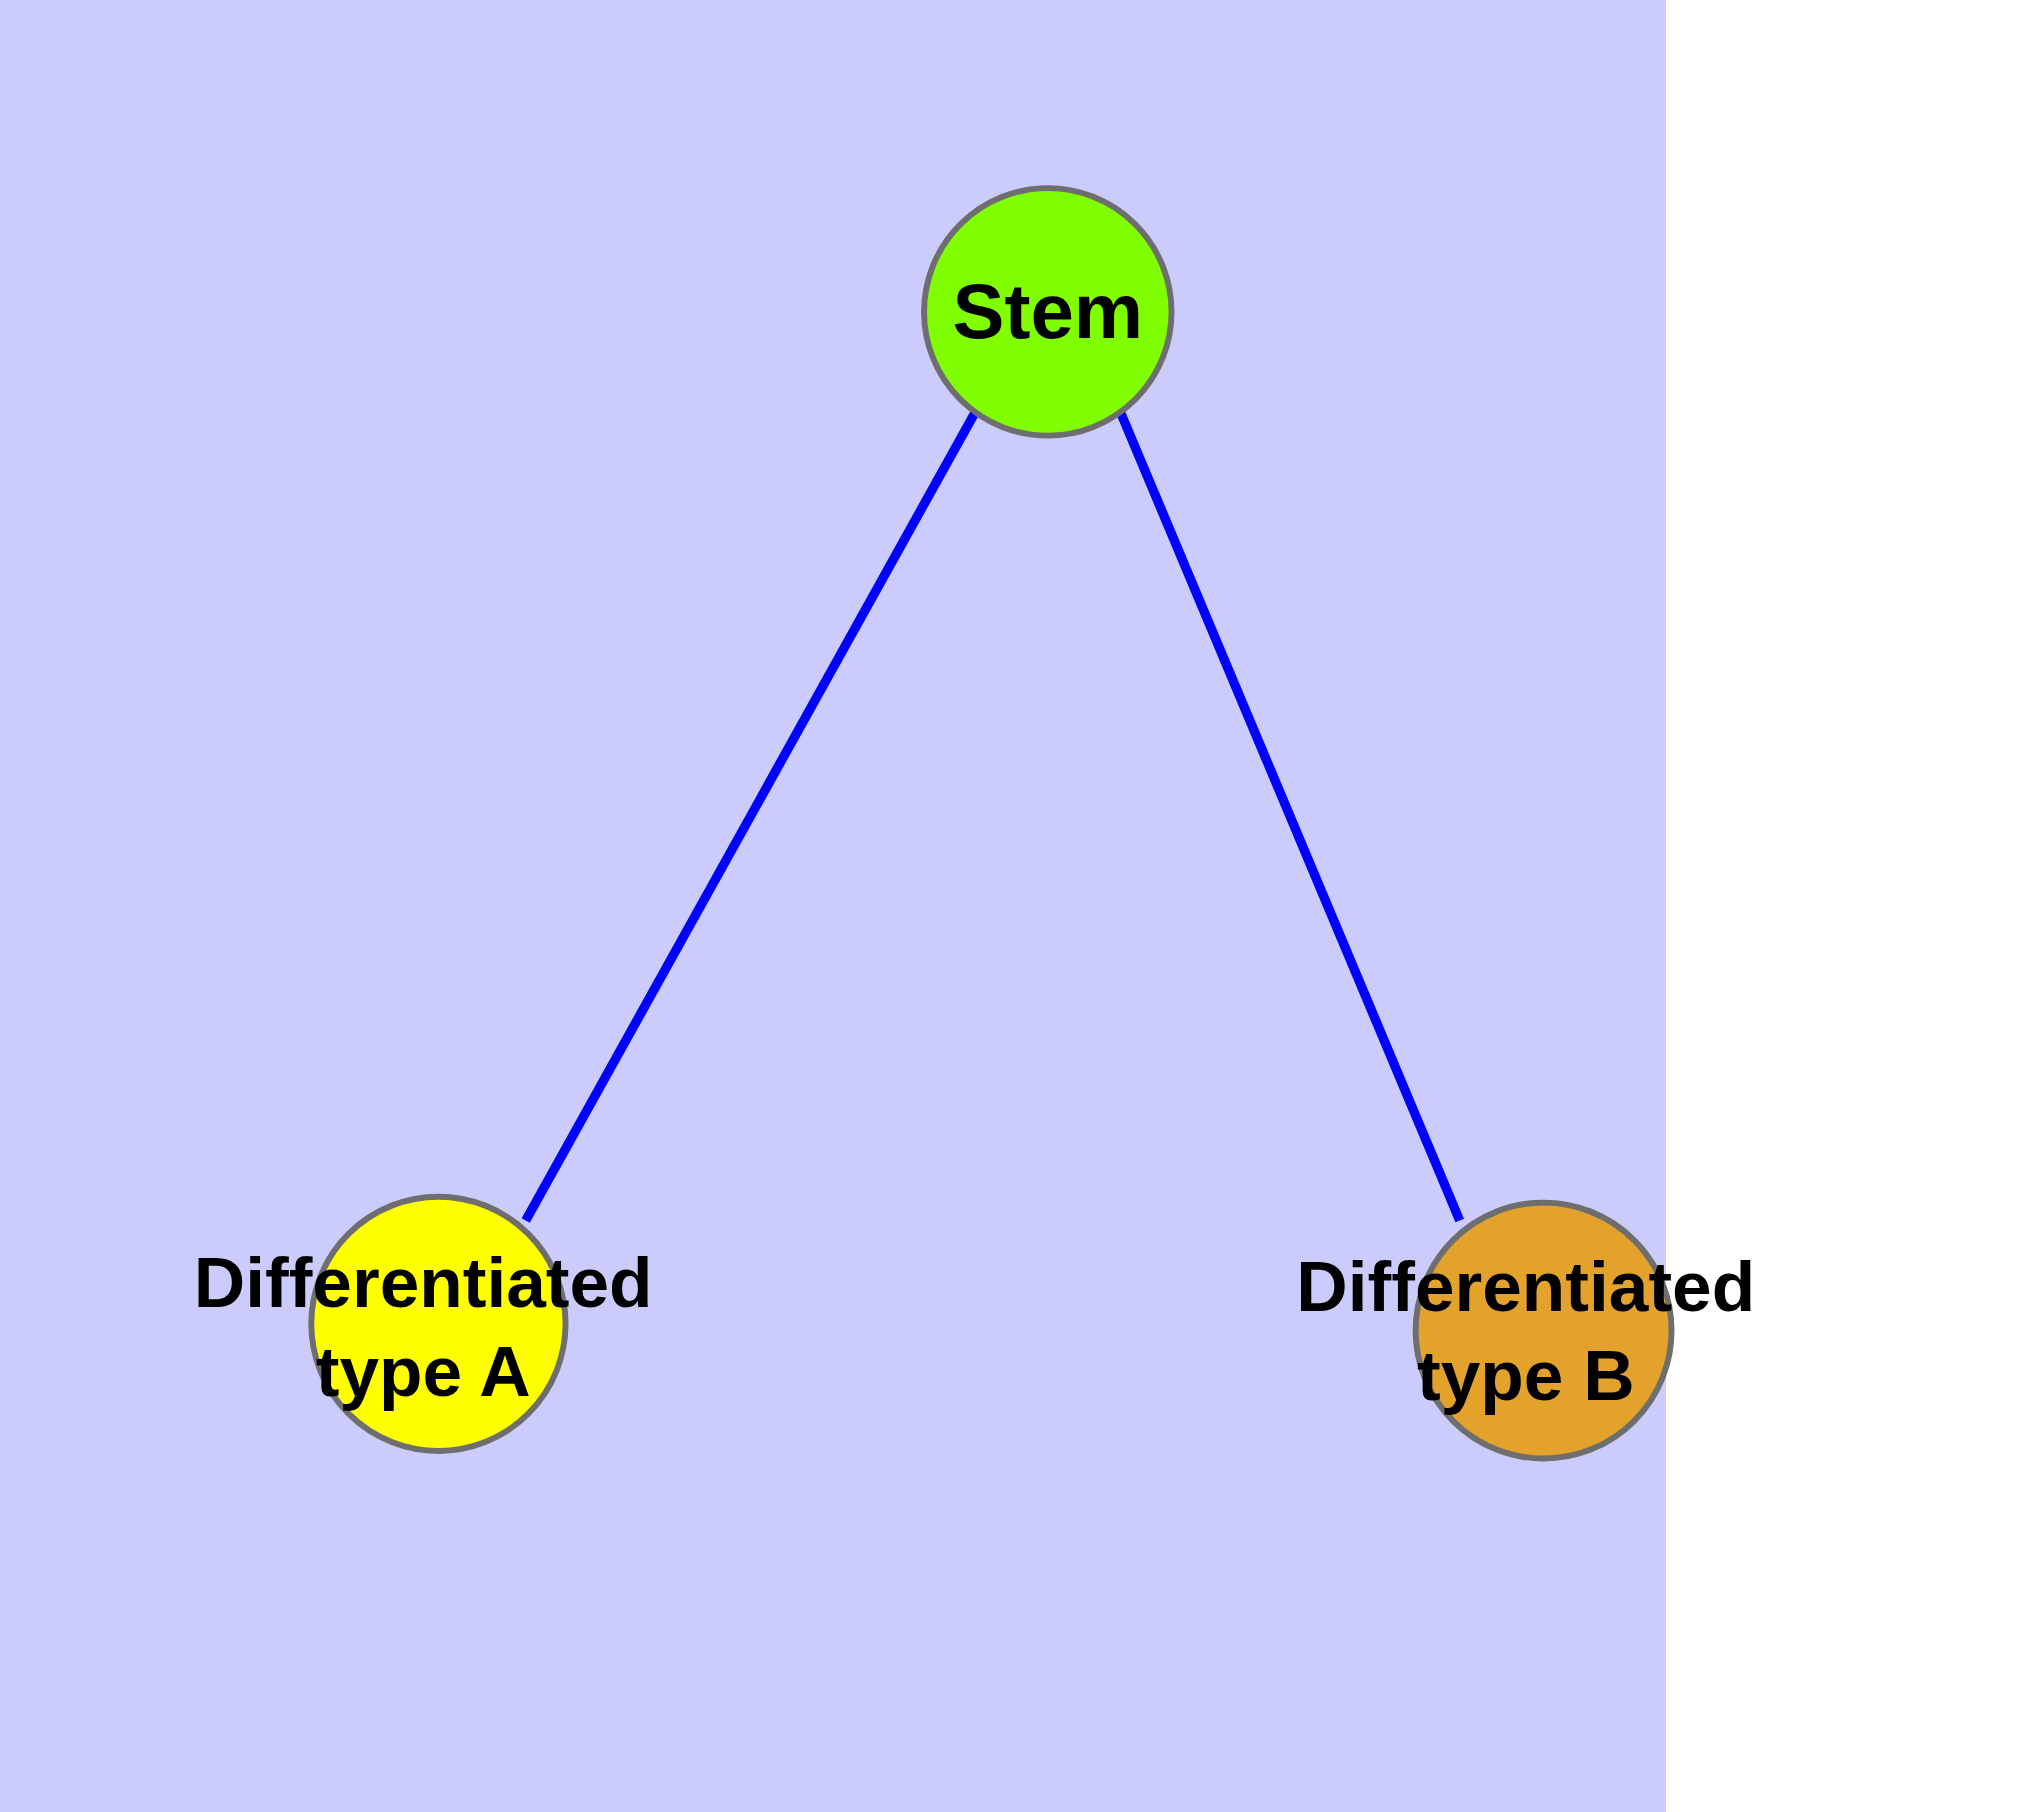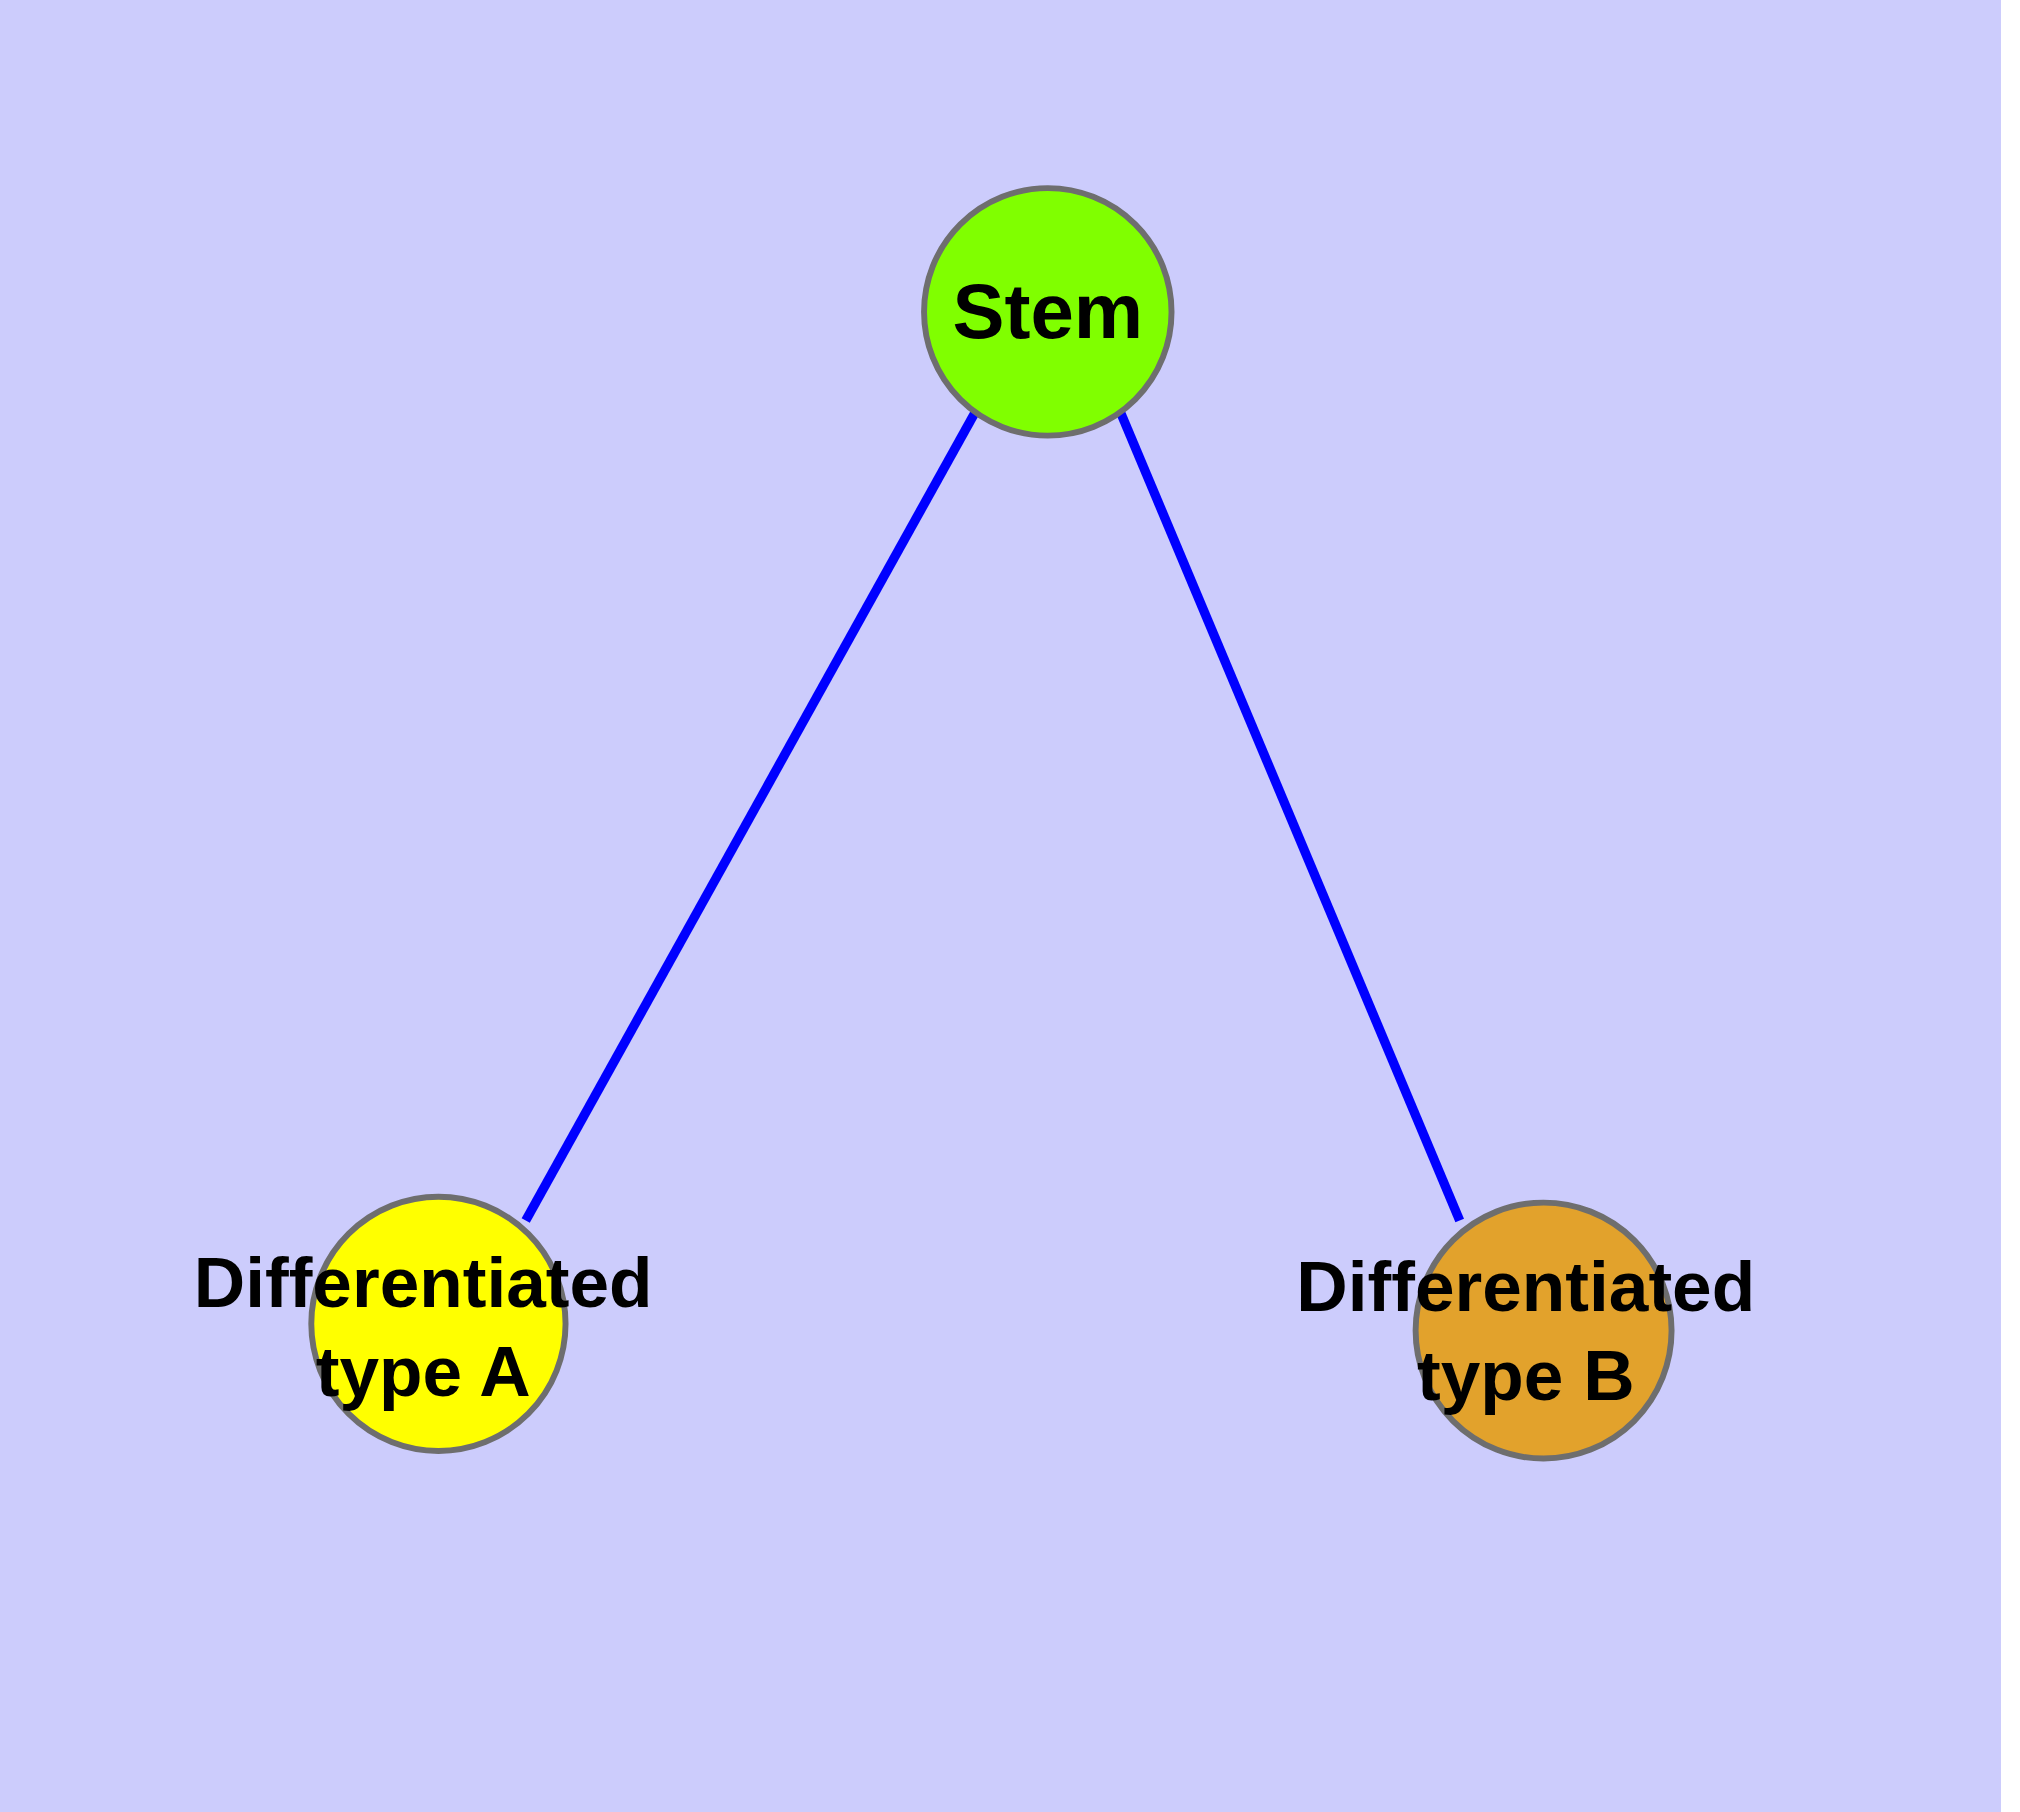--- a/index.html
+++ b/index.html
@@ -8,21 +8,21 @@
     padding: 0;
   }
   body {
     width: 2021px;
     height: 1812px;
     overflow: hidden;
     font-family: "Liberation Sans", sans-serif;
   }
   #graph-canvas {
     position: relative;
-    width: 2001px;
+    width: 1666px;
     height: 1812px;
     background: #ccccfc;
   }
   #graph-svg {
     position: absolute;
     top: 0;
     left: 0;
     width: 2021px;
     height: 1812px;
     display: block;

